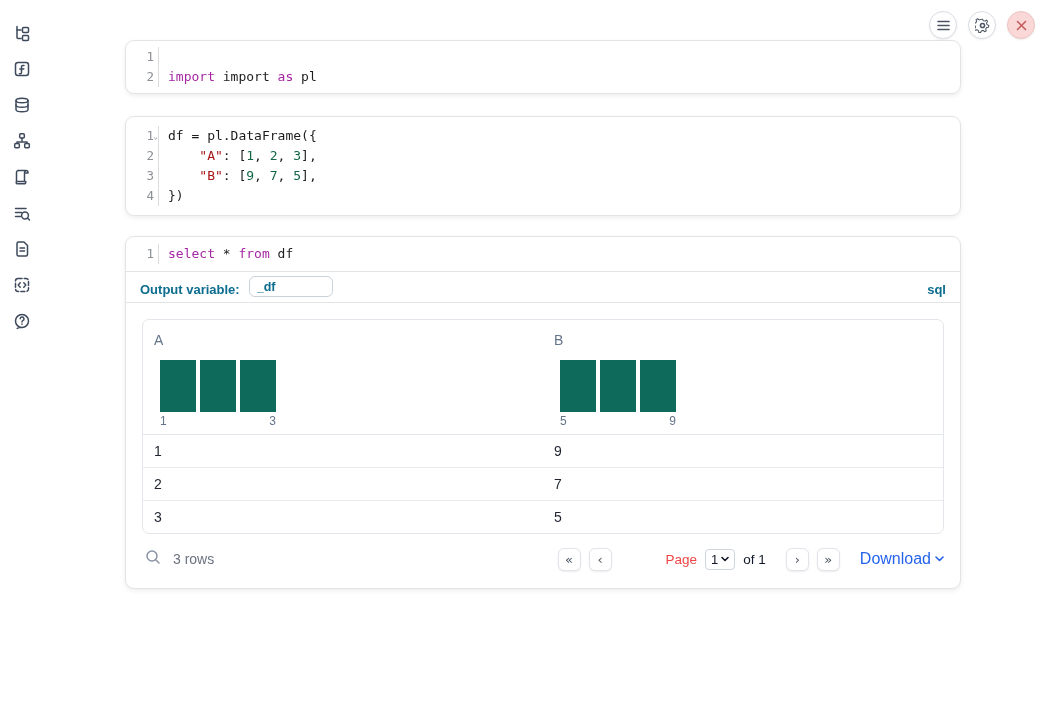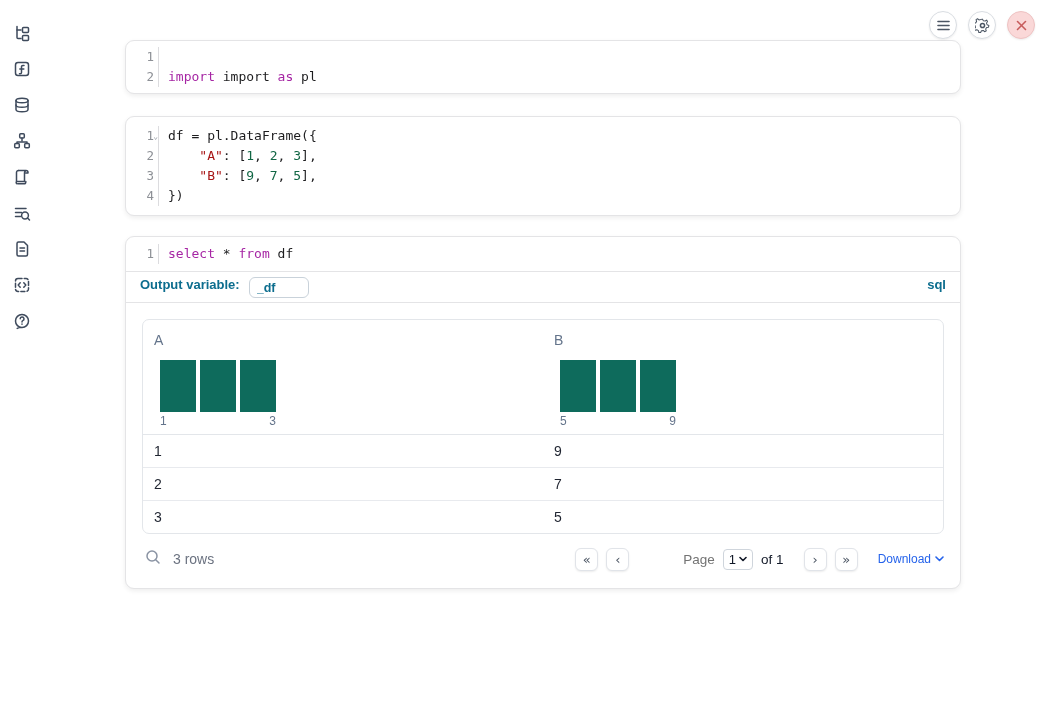--- a/index.html
+++ b/index.html
@@ -36,23 +36,23 @@
             border-right:1px solid #dcdcdf; position:relative; font-size:12.5px; }
   .gutter .fold { position:absolute; right:-1px; top:1px; font-size:8px; color:#9aa0a8; transform:translateX(-1px); }
   .code-text { padding-left:9px; }
   .tok-keyword { color:#a626a4; }
   .tok-string  { color:#a81616; }
   .tok-number  { color:#116644; }
   .tok-plain   { color:#1d1d1f; }
 
   
   .sql-code { padding:7px 0; }
-  .sql-meta { border-top:1px solid #e4e4e6; display:flex; align-items:flex-start; padding:5px 14px 5px 14px; height:31px; }
+  .sql-meta { border-top:1px solid #e4e4e6; display:flex; align-items:flex-end; padding:5px 14px 5px 14px; height:31px; }
   .outvar-label { font-size:13px; font-weight:bold; color:#0c6d8e; margin-right:9px; }
-  .outvar-input { width:60px; height:21px; border:1px solid #c9d2da; border-radius:6px; padding:0 7px;
+  .outvar-input { width:84px; height:21px; border:1px solid #c9d2da; border-radius:6px; padding:0 7px;
                   font-size:12.5px; font-weight:bold; color:#0c6d8e; font-family:"Liberation Sans", sans-serif; }
   .lang-badge { margin-left:auto; font-size:13px; font-weight:bold; color:#0c6d8e; }
 
   .sql-output { border-top:1px solid #e4e4e6; padding:16px 16px 12px 16px; }
 
   
   .dtable { border:1px solid #e3e6ea; border-radius:7px; overflow:hidden; }
   .t-head { display:flex; border-bottom:1px solid #e3e6ea; }
   .col-header { width:50%; padding:12px 0 6px 11px; }
   .col-name { font-size:14px; color:#64748b; margin-bottom:12px; }
@@ -66,26 +66,26 @@
 
   
   .t-footer { display:flex; align-items:center; margin-top:8px; height:34px; }
   .search-icon { margin-left:3px; cursor:pointer; }
   .search-icon svg { stroke:#8a93a3; fill:none; stroke-width:1.5; stroke-linecap:round; }
   .row-count { margin-left:12px; font-size:14px; color:#6b7280; }
   .pager { margin-left:auto; display:flex; align-items:center; gap:8px; }
   .page-btn { width:23px; height:23px; border:1px solid #e1e4e9; border-radius:6px; background:#fff;
               box-shadow:0 1px 2px rgba(0,0,0,.08); display:flex; align-items:center; justify-content:center;
               font-size:13px; color:#4b5563; cursor:pointer; font-family:"DejaVu Sans", sans-serif; }
-  .page-word { font-size:13.5px; color:#737373; margin-left:4px;padding-left:42px; }
+  .page-word { font-size:13.5px; color:#ef4444; margin-left:4px;padding-left:42px; }
   .page-select { display:flex; align-items:center; gap:3px; border:1px solid #cfd5dc; border-radius:4px;
                  height:21px; padding:0 5px; font-size:13px; color:#111827; cursor:pointer; background:#fff; }
   .page-select svg, .download svg { stroke:#111827; fill:none; stroke-width:1.6; stroke-linecap:round; stroke-linejoin:round; }
   .page-of { font-size:13.5px; color:#111827; margin-right:12px; }
-  .download { margin-left:12px; display:flex; align-items:center; gap:4px; font-size:12px;
+  .download { margin-left:12px; display:flex; align-items:center; gap:4px; font-size:16px;
               color:#2563eb; cursor:pointer; }
   .download svg { stroke:#2563eb; }
 </style>
 </head>
 <body>
 
 <div class="sidebar">
   <div class="side-icon">
     <svg viewBox="0 0 18 18">
         <path d="M4 2.5 V13.5 a1 1 0 0 0 1 1 H8"></path>

